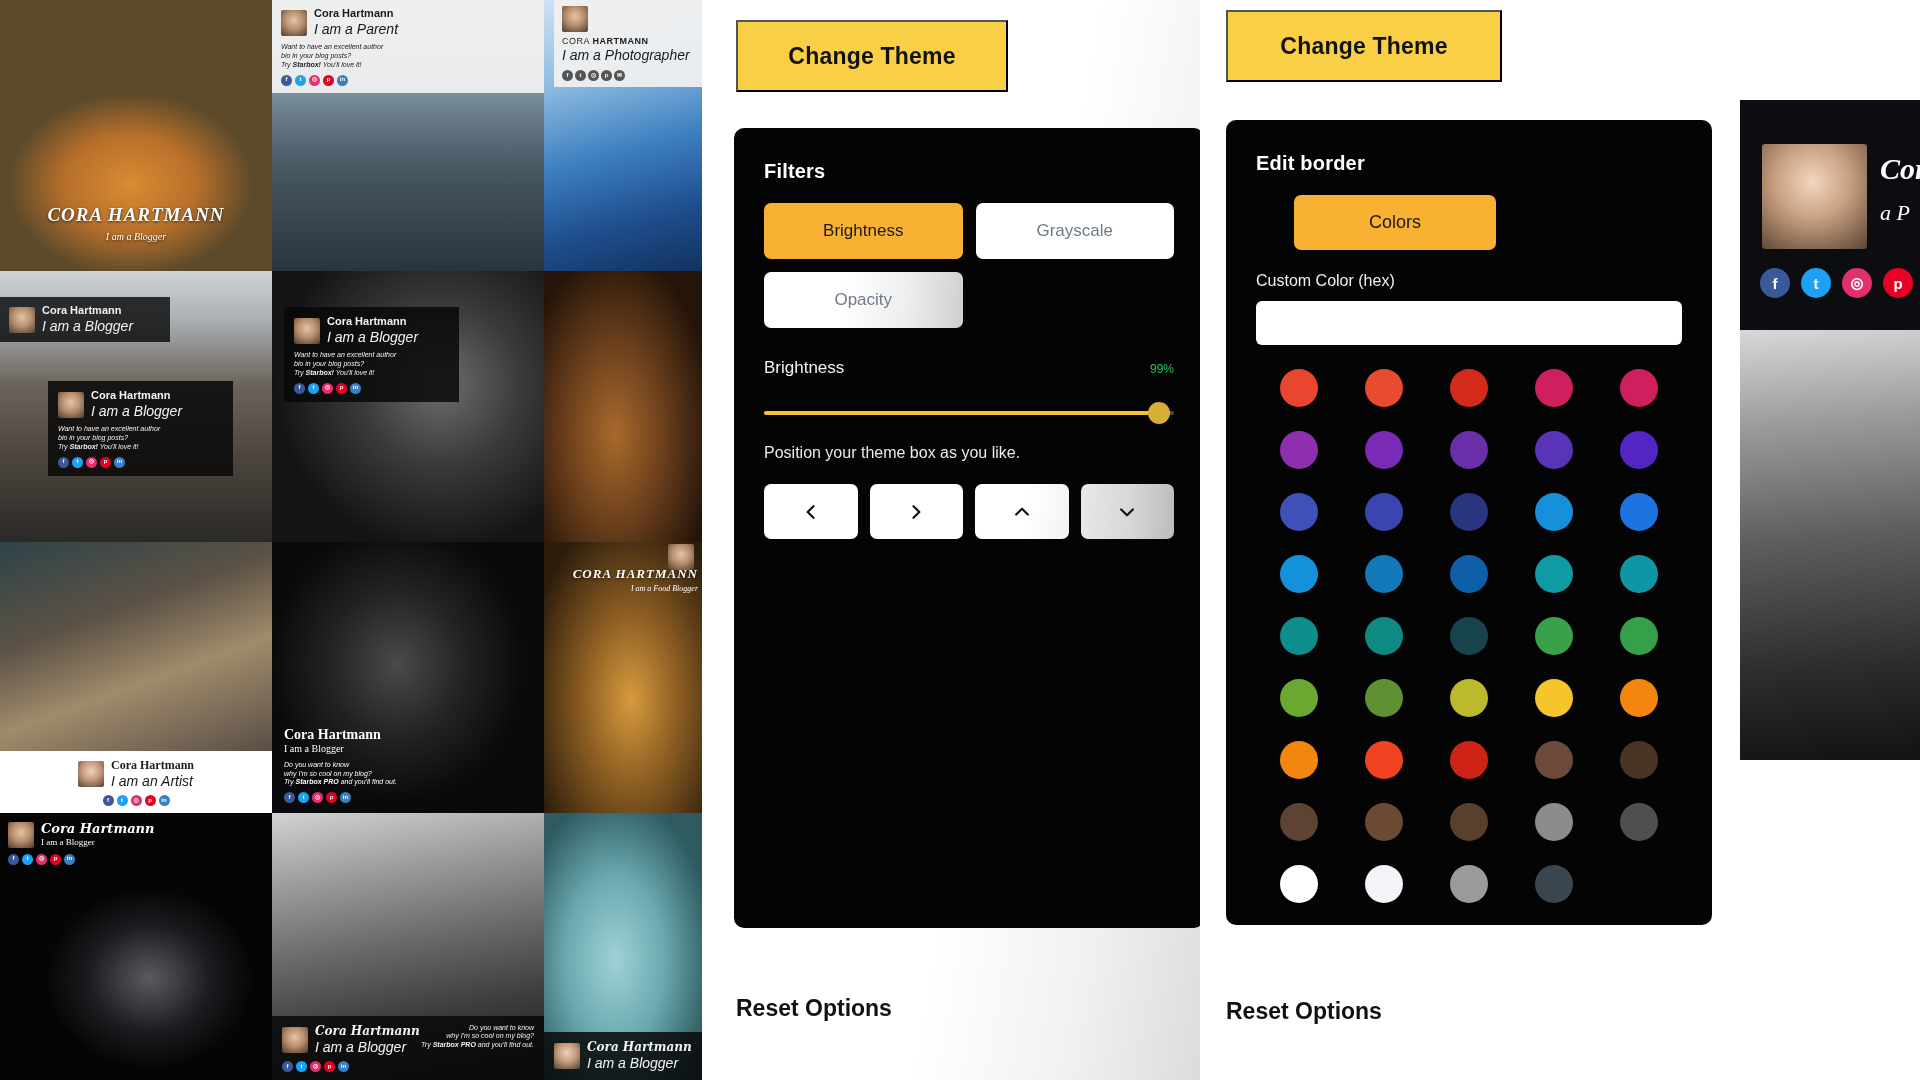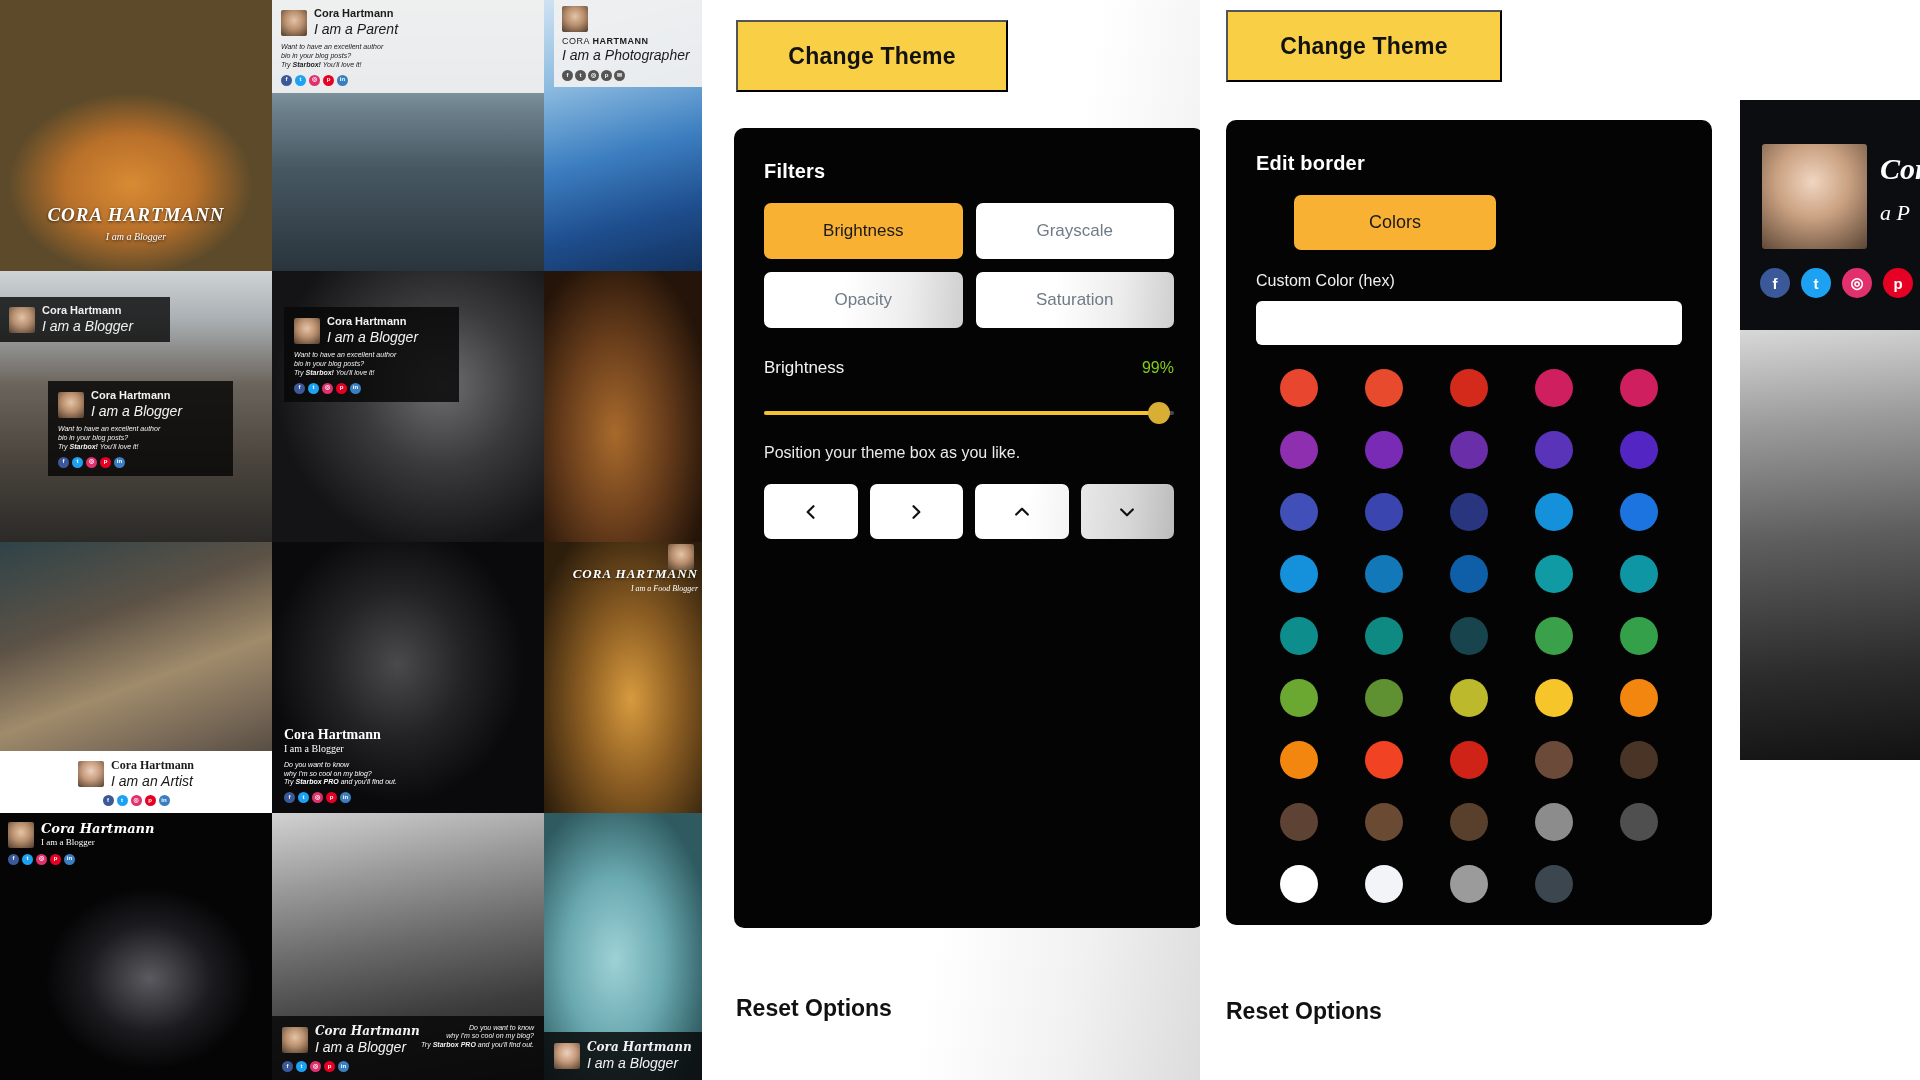--- a/index.html
+++ b/index.html
@@ -103,21 +103,21 @@
   .fbtn {
     height:56px; border-radius:7px; display:flex; align-items:center; justify-content:center;
     font-size:17px; border:none; cursor:pointer;
   }
   .fbtn.on  { background:#f8b133; color:#1a1a1a; }
   .fbtn.off { background:#ffffff; color:#6f7b86; }
   .fbtn.grad{ background:linear-gradient(95deg,#ffffff 0%,#ffffff 40%,#ededed 72%,#cfcfcf 100%); color:#6f7b86; }
 
   .slider-label { display:flex; justify-content:space-between; align-items:baseline;
                   margin-top:30px; font-size:17px; color:#f2f2f2; }
-  .slider-val { font-size:16px; color:#84cc16; }
+  .slider-val { font-size:12px; color:#22c55e; }
   .slider-track { position:relative; height:26px; margin-top:22px; }
   .slider-rail { position:absolute; left:0; right:0; top:11px; height:4px; border-radius:3px; background:#4a4a4a; }
   .slider-fill { position:absolute; left:0; top:11px; height:4px; border-radius:3px; background:#f2c230; }
   .slider-knob { position:absolute; top:2px; width:22px; height:22px; border-radius:50%; background:#d9ae35; }
 
   .sec-title { margin-top:32px; font-size:21px; font-weight:600; }
   .sec-desc  { margin-top:18px; font-size:16px; color:#eaeaea; }
 
   .pos-grid { display:grid; grid-template-columns: repeat(4, 1fr); gap:12px; margin-top:22px; }
   .pbtn { height:55px; border-radius:7px; display:flex; align-items:center; justify-content:center;
@@ -397,21 +397,20 @@
     <button class="change-theme" style="left:34px; top:20px; width:272px; height:72px;">Change Theme</button>
 
     <div class="card" style="left:32px; top:128px; width:470px; height:800px;">
 
       <div class="card-title">Filters</div>
 
       <div class="btn-grid">
         <button class="fbtn on">Brightness</button>
         <button class="fbtn off">Grayscale</button>
         <button class="fbtn grad">Opacity</button>
-        <button class="fbtn grad">Saturation</button>
       </div>
 
       <div class="slider-label">
         <span>Brightness</span>
         <span class="slider-val">99%</span>
       </div>
 
       <div class="slider-track">
         <div class="slider-rail"></div>
         <div class="slider-fill" id="sliderFill" style="width: 99%; background: rgb(242, 194, 48);"></div>

